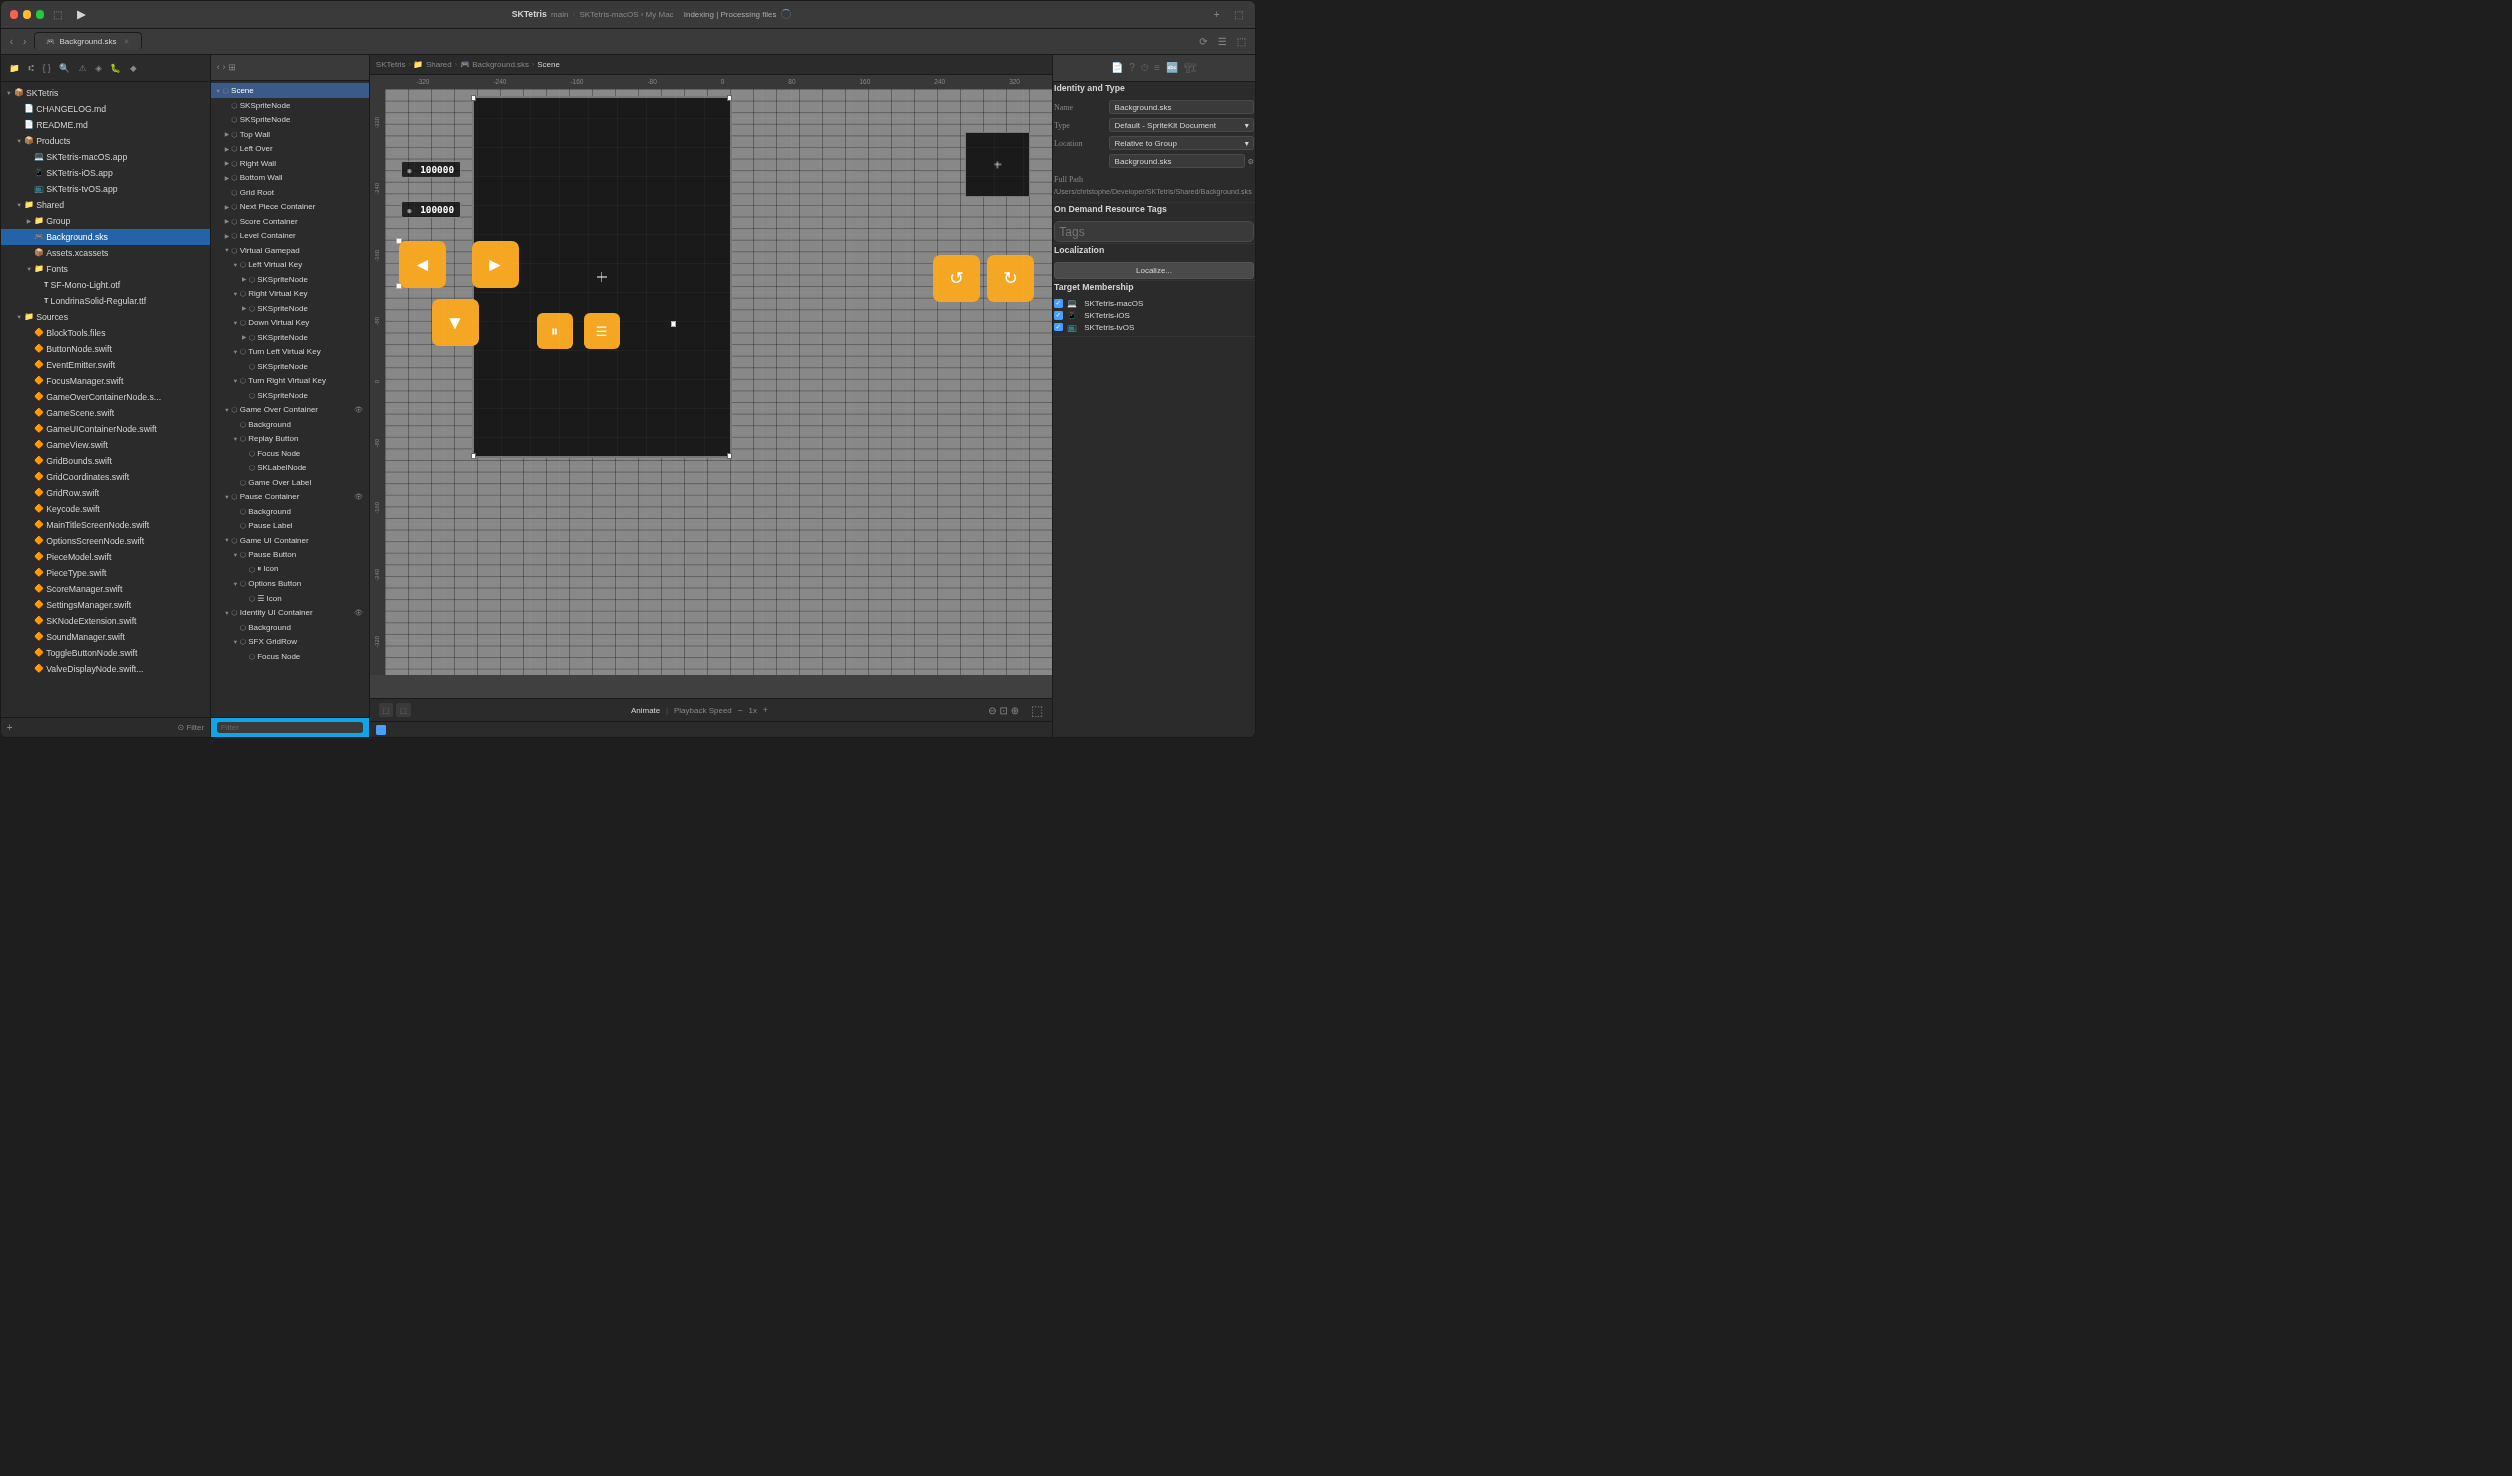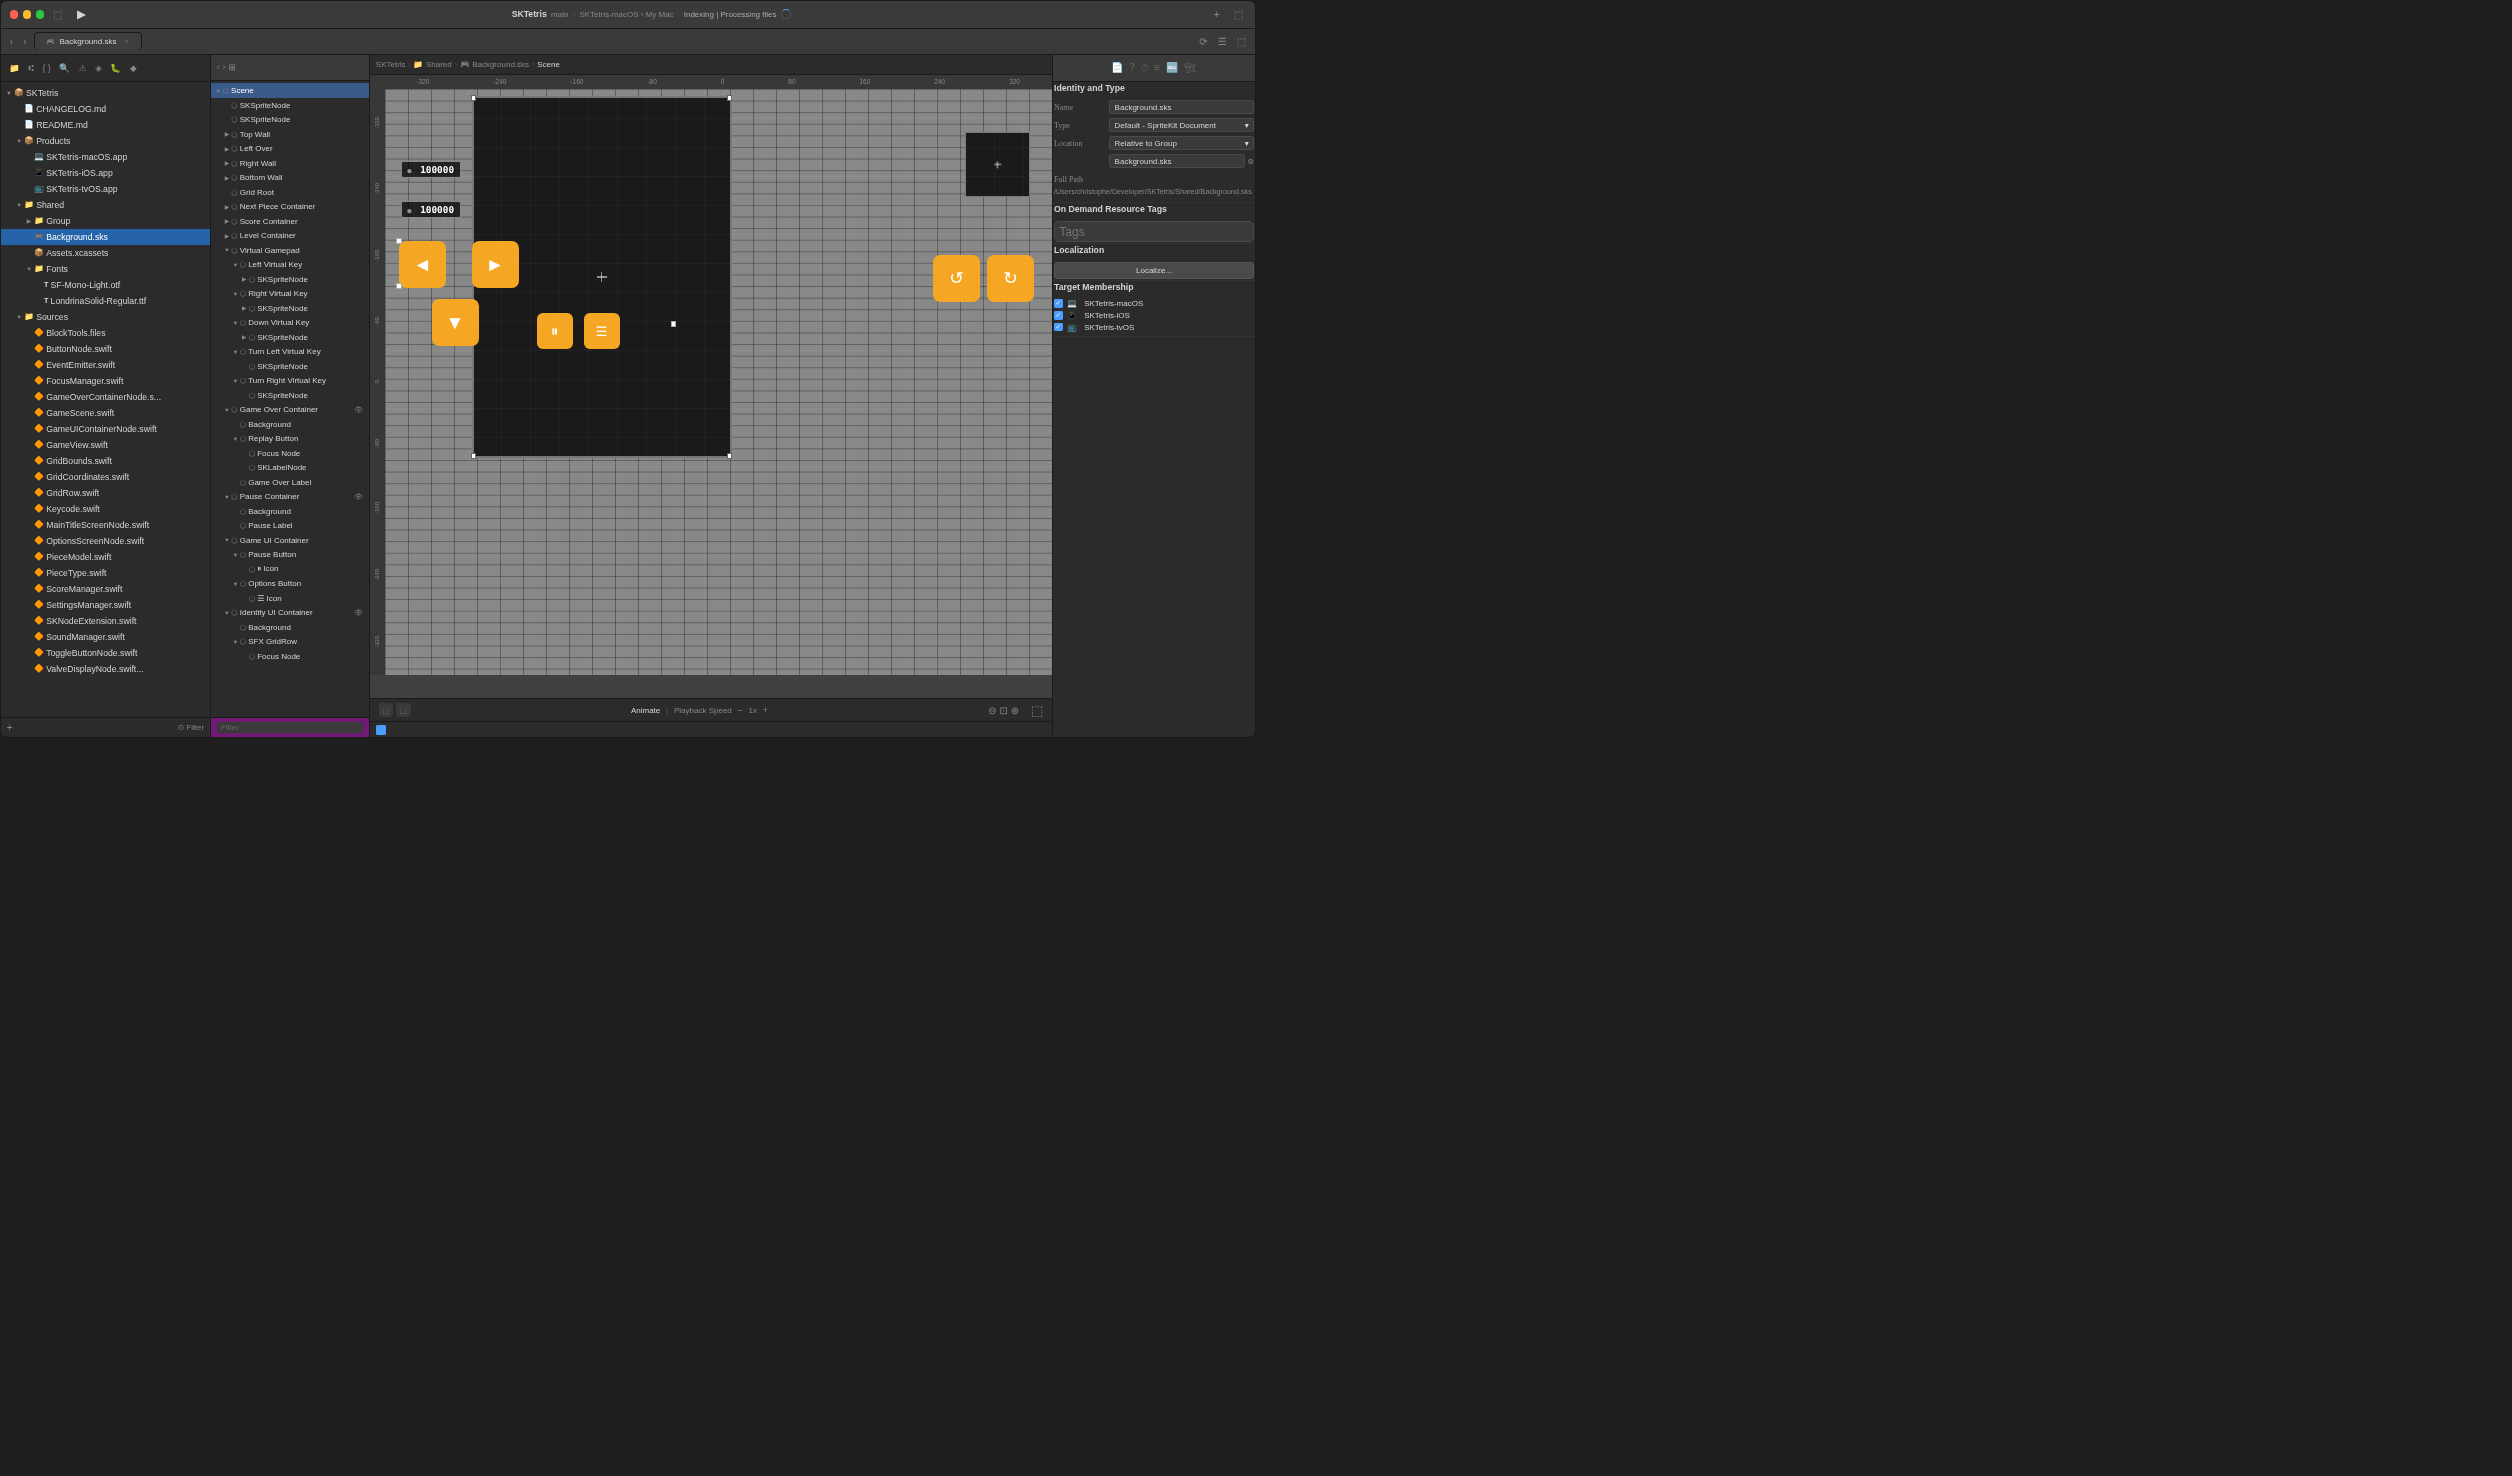--- a/index.html
+++ b/index.html
@@ -270,21 +270,21 @@
       height: 14.5px;
       padding-right: 5.8px;
       cursor: pointer;
       user-select: none;
     }
     .st-arrow { width: 8.7px; font-size: 5.8px; color: #888; display: inline-flex; align-items: center; justify-content: center; }
     .st-icon { font-size: 7.2px; margin-right: 2.2px; color: #888; }
     .st-label { font-size: 8px; color: #d4d4d4; }
     .st-filter {
       height: 20px;
-      background: #701a75;
+      background: #0ea5e9;
       border-top: 0.7px solid #1a1a1a;
       display: flex;
       align-items: center;
       padding: 0 5.8px;
     }
     .st-filter input {
       background: #3a3a3a;
       border: none;
       border-radius: 2.9px;
       color: #d4d4d4;

